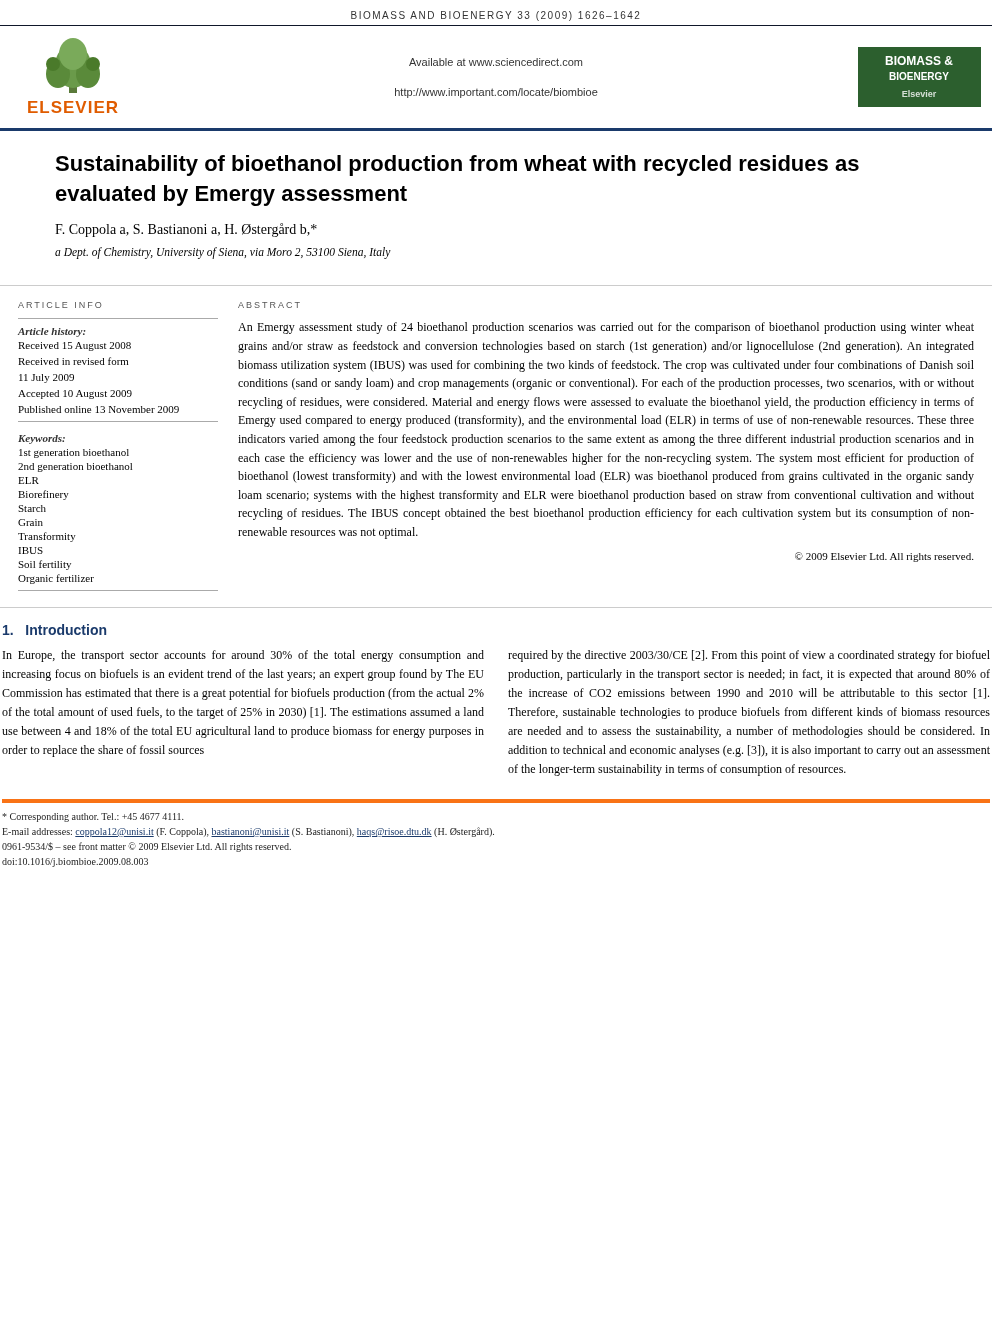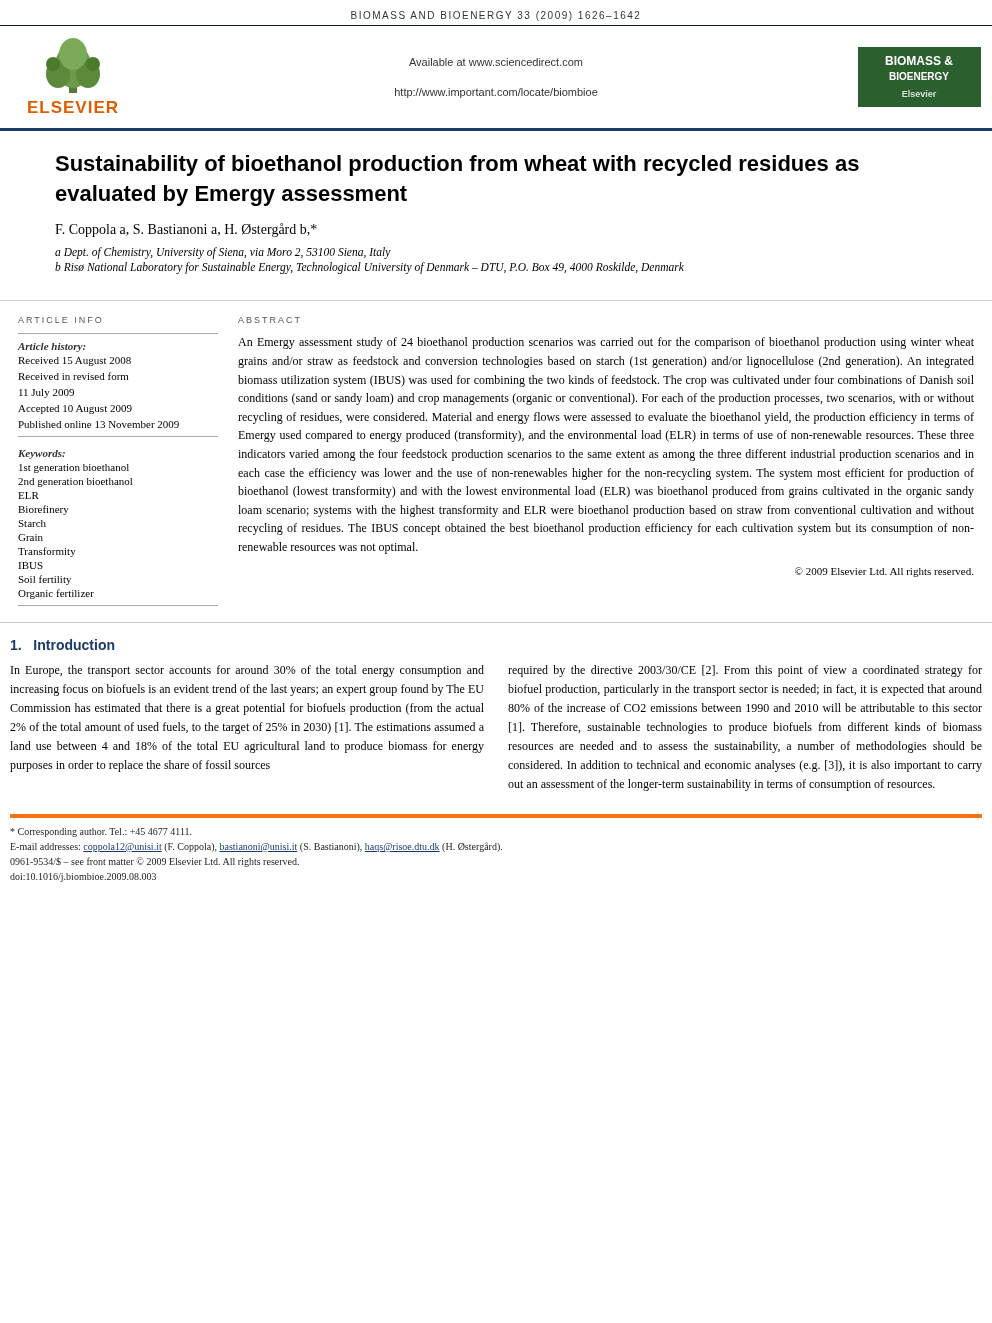--- a/index.html
+++ b/index.html
@@ -205,21 +205,21 @@
     }
 
     .copyright-line {
       font-size: 11px;
       text-align: right;
       margin-top: 8px;
     }
 
     
     .main-body {
-      padding: 14px 10px 10px;
+      padding: 14px 2px 10px;
     }
 
     .two-col-body {
       display: flex;
       gap: 24px;
     }
 
     .body-col {
       flex: 1;
     }
@@ -295,21 +295,20 @@
     </div>
   </div>
 </div>
 
 <div class="article-title-section">
   <div class="article-main-title">Sustainability of bioethanol production from wheat with recycled residues as evaluated by Emergy assessment</div>
   <div class="authors">
     <span>F. Coppola a, S. Bastianoni a, H. Østergård b,*</span>
   </div>
   <div class="affil">a Dept. of Chemistry, University of Siena, via Moro 2, 53100 Siena, Italy</div>
-  <div class="affil">b Risø National Laboratory for Sustainable Energy, Technological University of Denmark – DTU, P.O. Box 49, 4000 Roskilde, Denmark</div>
 </div>
 
 <div class="two-col-section">
 
   <div class="left-col">
     <div class="section-heading">ARTICLE INFO</div>
     <hr class="article-info-divider">
     <div class="info-label">Article history:</div>
     <div class="info-value">Received 15 August 2008</div>
     <div class="info-value">Received in revised form</div>

